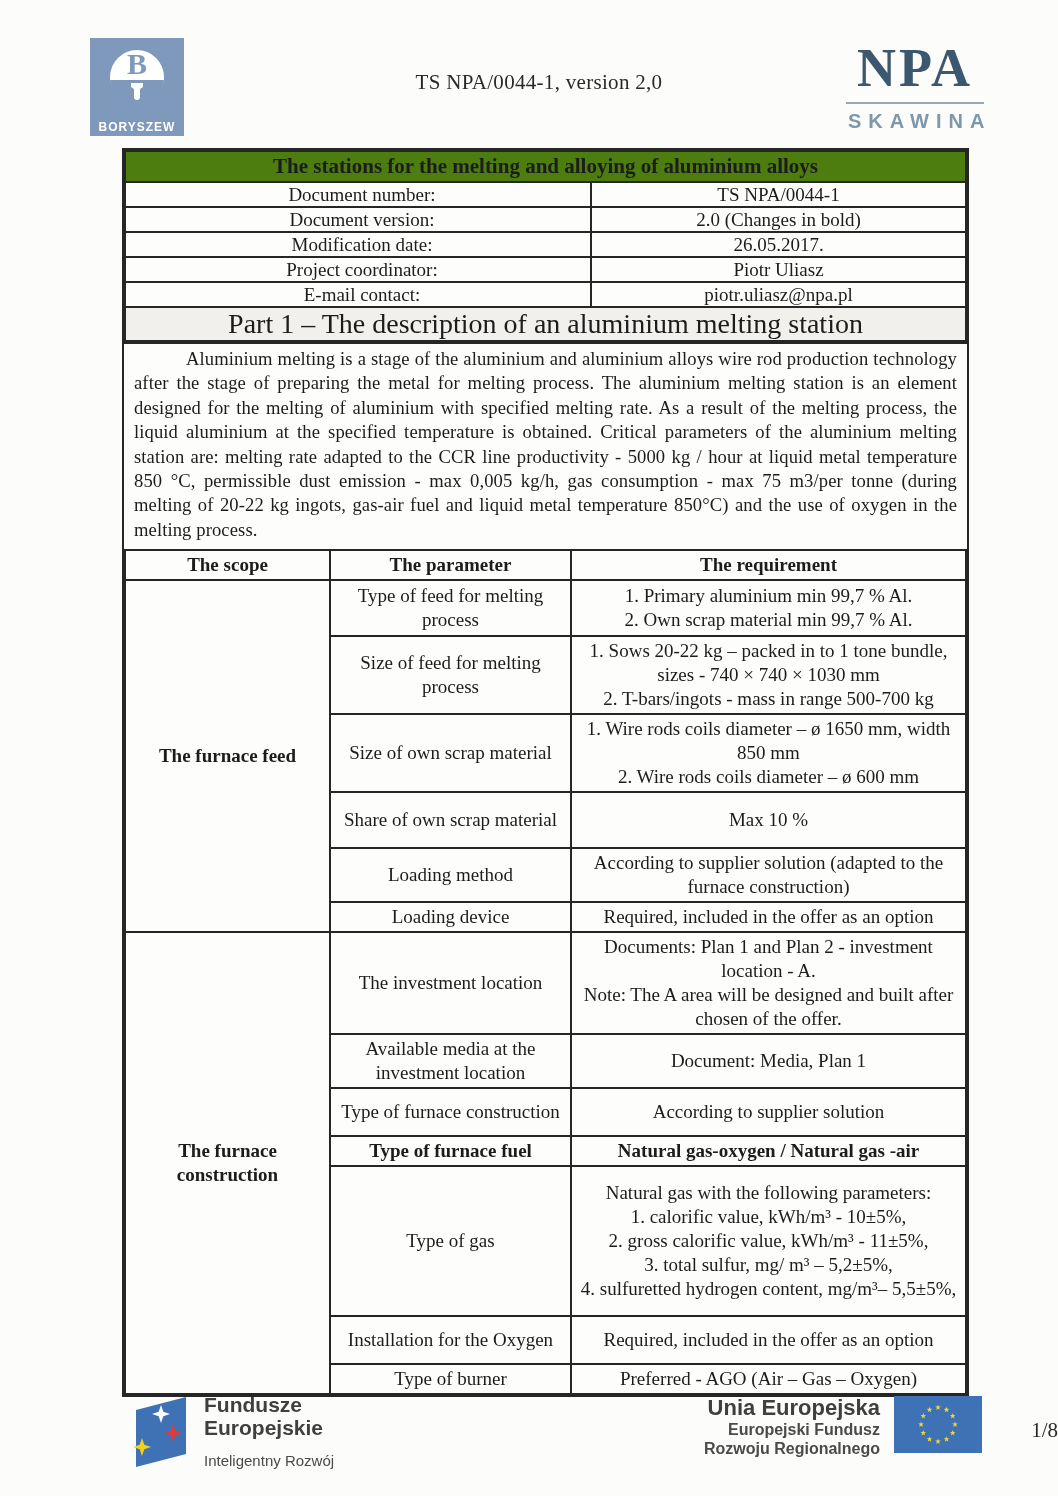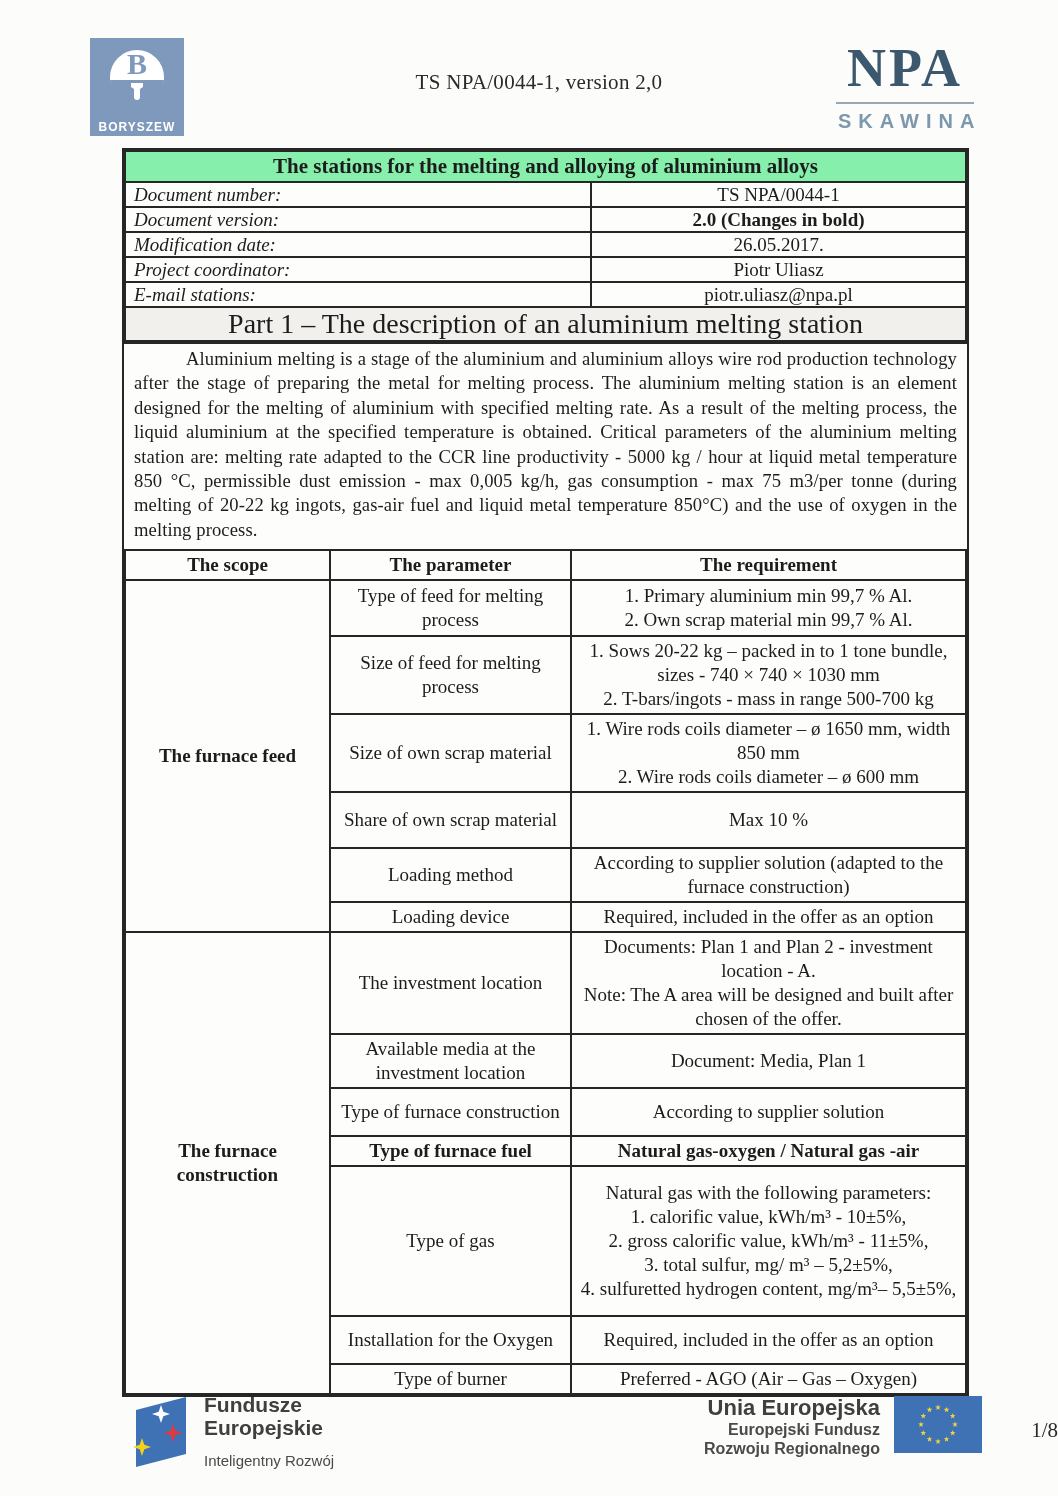--- a/index.html
+++ b/index.html
@@ -10,47 +10,47 @@
     font-family:"Liberation Serif", serif; color:#1c1c1c;
     margin:0 auto;
   }
 
   
   .hdr-left { position:absolute; left:84px; top:38px; width:106px; height:102px; }
   .hdr-title {
     position:absolute; left:0; top:70px; width:100%;
     text-align:center; font-size:21px; color:#2a2a2a; letter-spacing:.3px;padding-left:20px;
   }
-  .hdr-npa { position:absolute; right:82px; top:42px; width:142px; text-align:center; }
+  .hdr-npa { position:absolute; right:72px; top:42px; width:142px; text-align:center; }
   .npa-word {
     font-family:"Liberation Serif", serif; font-weight:bold; font-size:54px;
     line-height:52px; color:#3c586f; letter-spacing:3px;
   }
   .npa-line { height:2px; background:#9aa8b4; margin:8px 2px 6px 2px; }
   .npa-sub {
     font-family:"Liberation Sans", sans-serif; font-weight:bold; font-size:20px;
     letter-spacing:7px; color:#7d98ad; padding-left:4px;
   }
 
   
   .doc {
     position:absolute; left:122px; top:148px; width:847px;
     border:2px solid #262626; background:#fdfdfc;
   }
   table { border-collapse:collapse; width:100%; }
   td { border:2px solid #262626; vertical-align:middle; }
 
   .meta-title td {
     height:31px; text-align:center; font-weight:bold; font-size:21px;
-    background:#86efac;
+    background:#4d7c0f;
   }
   .meta-row td { height:25px; font-size:19px; }
-  .meta-label { font-style:italic; padding-left:8px; width:466px; }
+  .meta-label { padding-left:8px; width:466px;text-align:center; }
   .meta-value { text-align:center; }
-  .meta-bold { font-weight:bold; }
+  .meta-bold { font-weight:normal; }
   .part-row td {
     height:32px; text-align:center; font-weight:normal; font-size:28px;
     background:#f1f0ed;
   }
 
   .descr { border-top:2px solid #262626; padding:3px 10px 7px 10px; }
   .descr-head { font-style:italic; font-size:19px; line-height:24px; }
   .descr-body {
     font-size:18.6px; line-height:24.4px; text-align:justify;
     text-indent:52px; letter-spacing:.1px;
@@ -126,21 +126,21 @@
       </tr>
       <tr class="meta-row">
         <td class="meta-label">Modification date:</td>
         <td class="meta-value">26.05.2017.</td>
       </tr>
       <tr class="meta-row">
         <td class="meta-label">Project coordinator:</td>
         <td class="meta-value">Piotr Uliasz</td>
       </tr>
       <tr class="meta-row">
-        <td class="meta-label">E-mail stations:</td>
+        <td class="meta-label">E-mail contact:</td>
         <td class="meta-value">piotr.uliasz@npa.pl</td>
       </tr>
       <tr class="part-row">
         <td colspan="2">Part 1 – The description of an aluminium melting station</td>
       </tr>
     </tbody>
       </table>
 
     <div class="descr">
       <div class="descr-body">Aluminium melting is a stage of the aluminium and aluminium alloys wire rod production technology after the stage of preparing the metal for melting process. The aluminium melting station is an element designed for the melting of aluminium with specified melting rate. As a result of the melting process, the liquid aluminium at the specified temperature is obtained. Critical parameters of the aluminium melting station are: melting rate adapted to the CCR line productivity - 5000 kg / hour at liquid metal temperature 850 °C, permissible dust emission - max 0,005 kg/h, gas consumption - max 75 m3/per tonne (during melting of 20-22 kg ingots, gas-air fuel and liquid metal temperature 850°C) and the use of oxygen in the melting process.</div>

